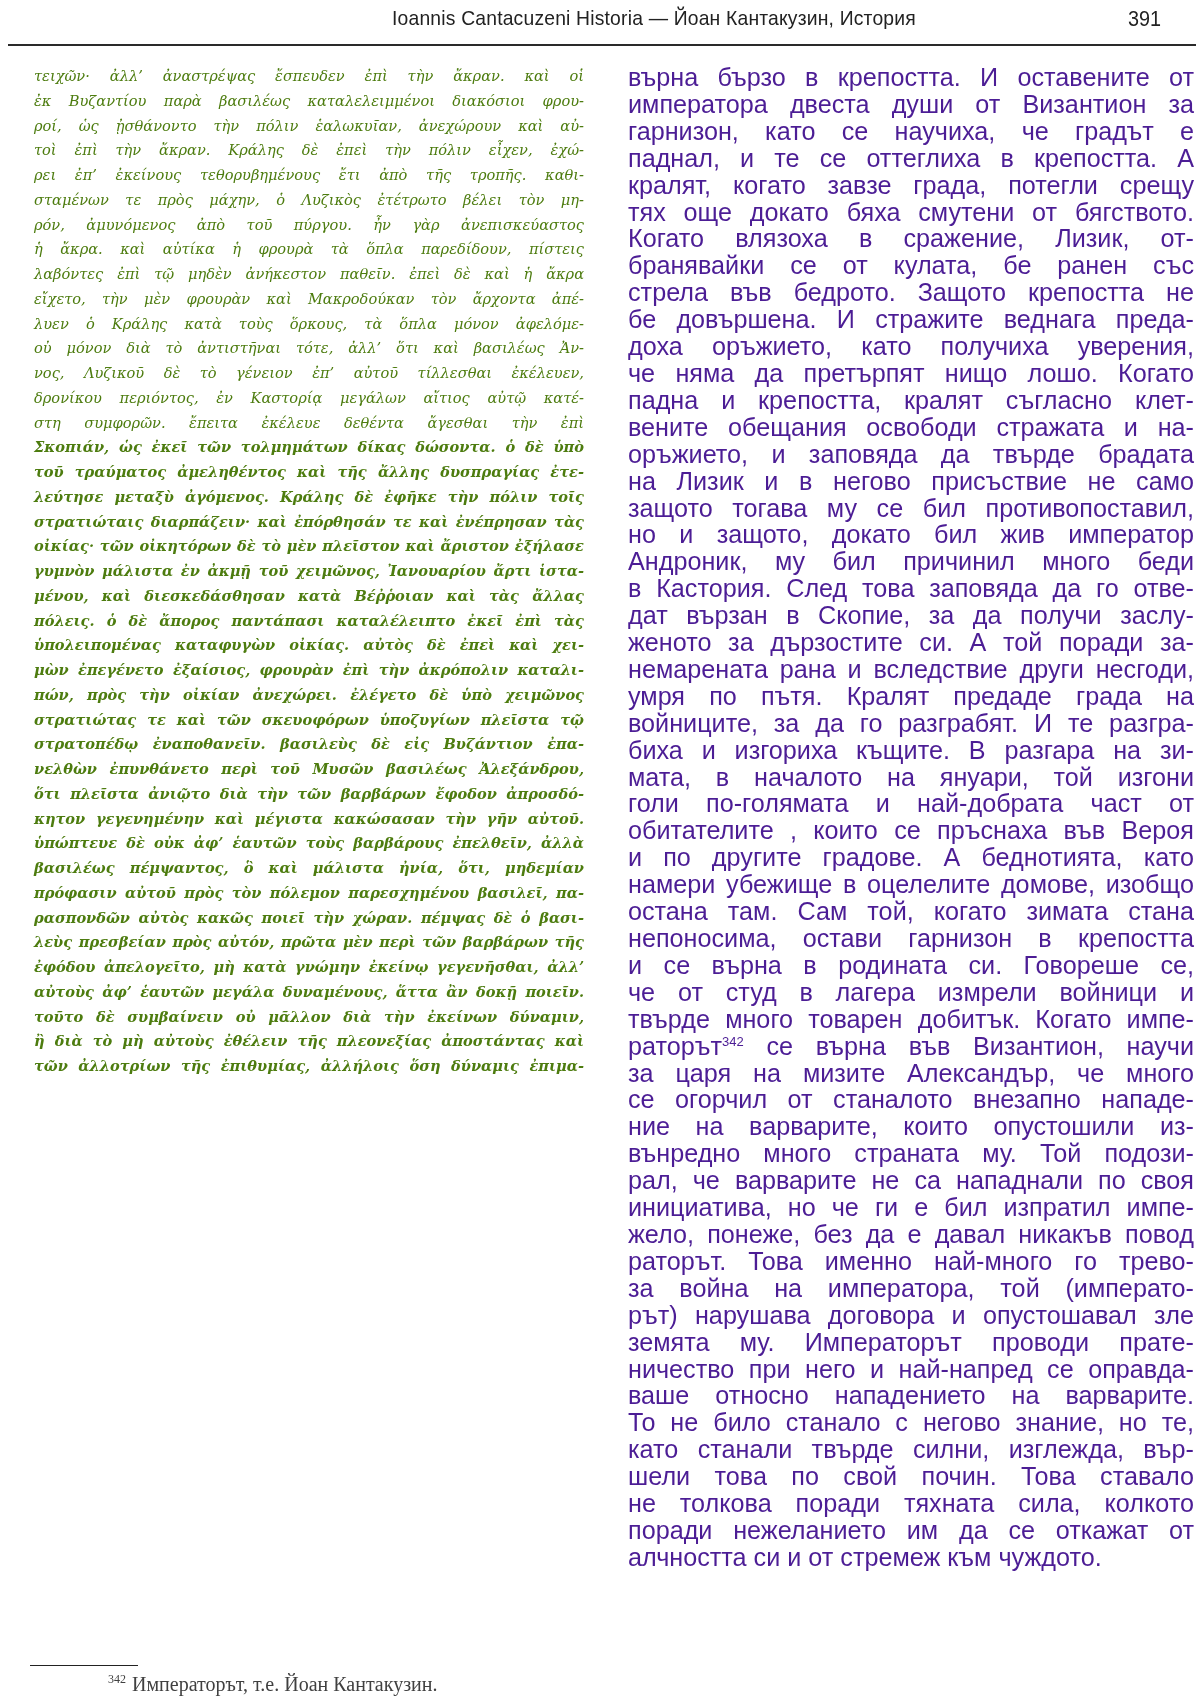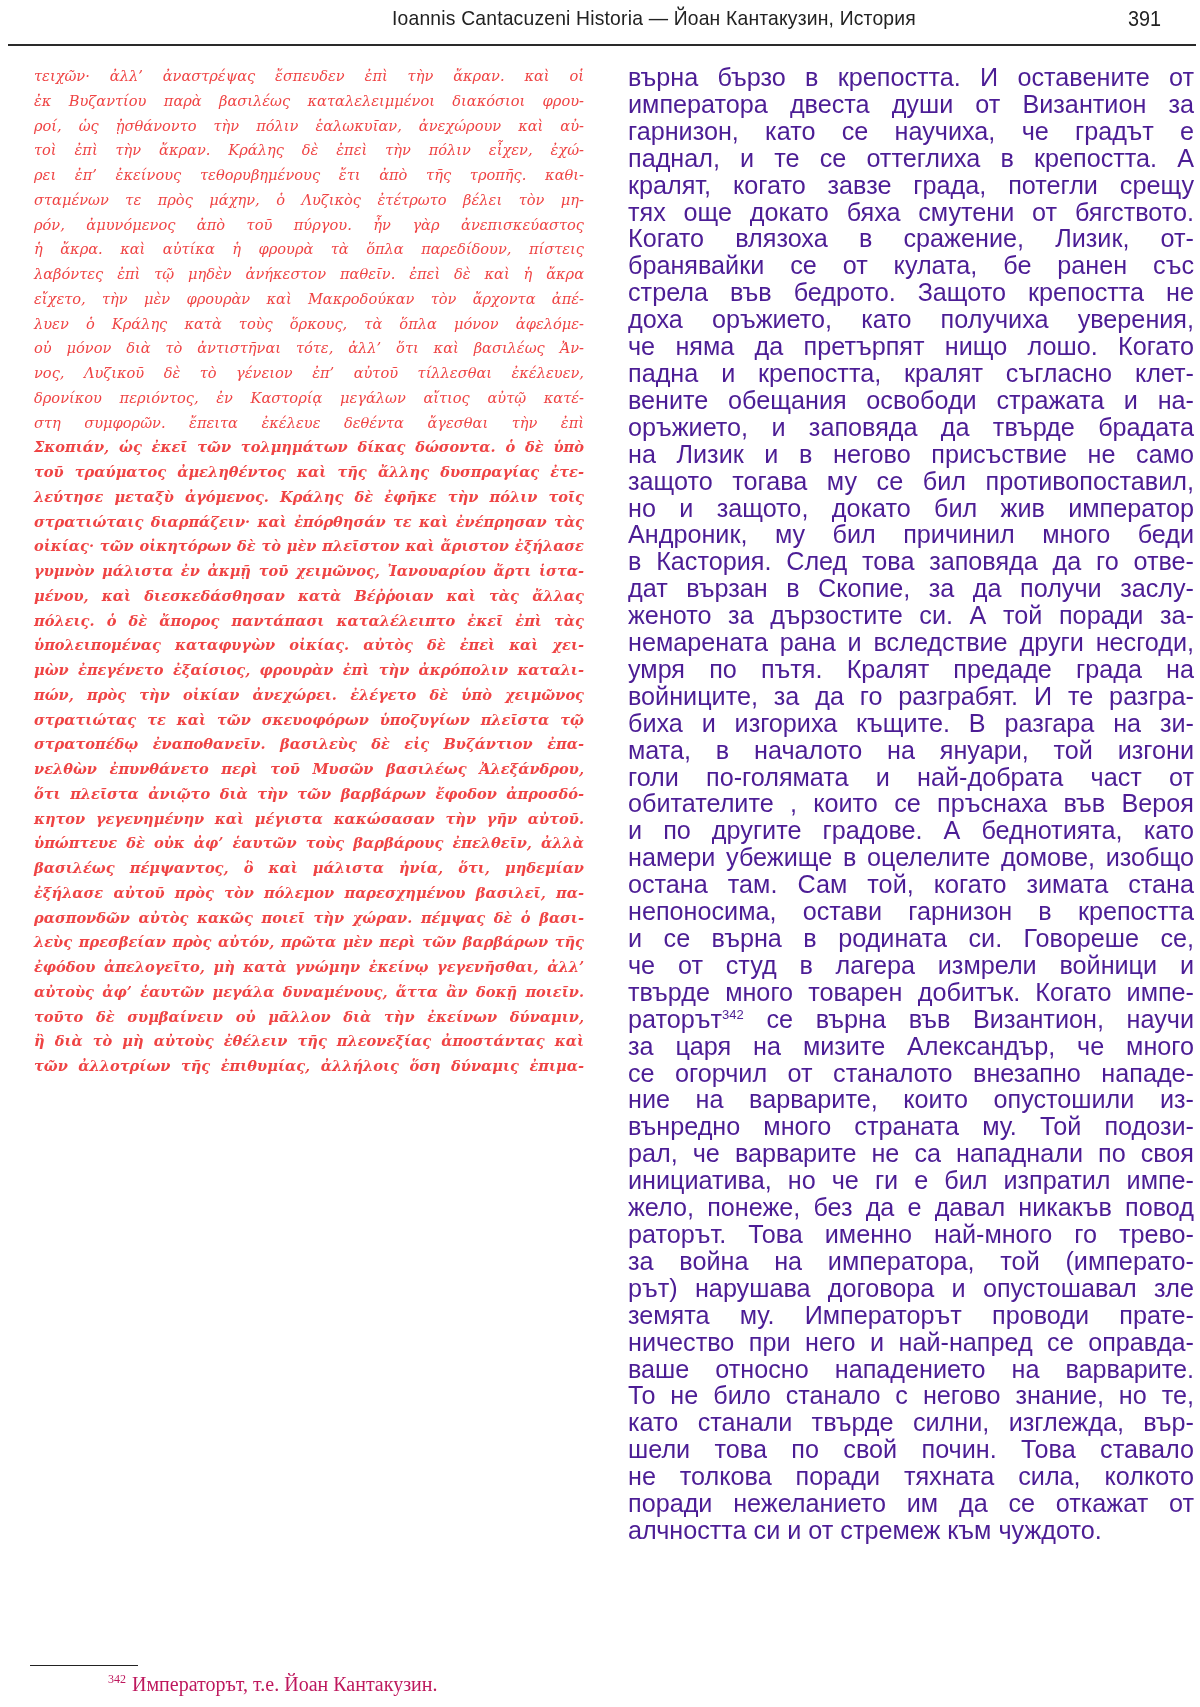--- a/index.html
+++ b/index.html
@@ -21,39 +21,39 @@
     font-family: "Liberation Sans", sans-serif; font-size: 22px; color: #222;
     transform: scaleX(0.9); transform-origin: left top;
   }
   .header-rule {
     position: absolute; left: 8px; top: 44px; width: 1188px; height: 2px;
     background: #2a2a2a;
   }
   .col-left {
     position: absolute; left: 34px; top: 64px; width: 550px;
     font-family: "DejaVu Serif", serif; font-style: italic;
-    font-size: 14.6px; line-height: 24.75px; color: #ef4444;
+    font-size: 14.6px; line-height: 24.75px; color: #4d7c0f;
   }
   .col-left .line { display: block; white-space: nowrap; text-align: justify; text-align-last: justify; }
   .col-left .bold { font-weight: bold; }
   .col-right {
     position: absolute; left: 628px; top: 64px; width: 566px;
     font-family: Liberation Sans, sans-serif;
     font-size: 25.2px; line-height: 26.9px; color: #4c1d95;
   }
   .col-right .line { display: block; white-space: nowrap; text-align: justify; text-align-last: justify; }
   .col-right .line.last { text-align-last: left; }
   sup.fn { font-size: 13px; vertical-align: 9px; line-height: 0; }
   .footnote-rule {
     position: absolute; left: 30px; top: 1665px; width: 108px; height: 1px;
     background: #222;
   }
   .footnote {
     position: absolute; left: 108px; top: 1672px;
-    font-family: "Liberation Serif", serif; font-size: 20px; color: #be185d;
+    font-family: "Liberation Serif", serif; font-size: 20px; color: #404040;
     white-space: nowrap;
   }
   .footnote .fn-num { font-size: 12px; vertical-align: 8px; margin-right: 6px; }
 </style>
 </head>
 <body>
 
 <div class="header">
   <span class="running-title">Ioannis Cantacuzeni Historia — Йоан Кантакузин, История</span>
   <span class="page-number">391</span>
@@ -87,40 +87,41 @@
     <span class="line bold">ὑπολειπομένας καταφυγὼν οἰκίας. αὐτὸς δὲ ἐπεὶ καὶ χει-</span>
     <span class="line bold">μὼν ἐπεγένετο ἐξαίσιος, φρουρὰν ἐπὶ τὴν ἀκρόπολιν καταλι-</span>
     <span class="line bold">πών, πρὸς τὴν οἰκίαν ἀνεχώρει. ἐλέγετο δὲ ὑπὸ χειμῶνος</span>
     <span class="line bold">στρατιώτας τε καὶ τῶν σκευοφόρων ὑποζυγίων πλεῖστα τῷ</span>
     <span class="line bold">στρατοπέδῳ ἐναποθανεῖν. βασιλεὺς δὲ εἰς Βυζάντιον ἐπα-</span>
     <span class="line bold">νελθὼν ἐπυνθάνετο περὶ τοῦ Μυσῶν βασιλέως Ἀλεξάνδρου,</span>
     <span class="line bold">ὅτι πλεῖστα ἀνιῷτο διὰ τὴν τῶν βαρβάρων ἔφοδον ἀπροσδό-</span>
     <span class="line bold">κητον γεγενημένην καὶ μέγιστα κακώσασαν τὴν γῆν αὐτοῦ.</span>
     <span class="line bold">ὑπώπτευε δὲ οὐκ ἀφ’ ἑαυτῶν τοὺς βαρβάρους ἐπελθεῖν, ἀλλὰ</span>
     <span class="line bold">βασιλέως πέμψαντος, ὃ καὶ μάλιστα ἠνία, ὅτι, μηδεμίαν</span>
-    <span class="line bold">ἐξήλασε αὐτοῦ πρὸς τὸν πόλεμον παρεσχημένου βασιλεῖ, πα-</span>
+    <span class="line bold">πρόφασιν αὐτοῦ πρὸς τὸν πόλεμον παρεσχημένου βασιλεῖ, πα-</span>
     <span class="line bold">ρασπονδῶν αὐτὸς κακῶς ποιεῖ τὴν χώραν. πέμψας δὲ ὁ βασι-</span>
     <span class="line bold">λεὺς πρεσβείαν πρὸς αὐτόν, πρῶτα μὲν περὶ τῶν βαρβάρων τῆς</span>
     <span class="line bold">ἐφόδου ἀπελογεῖτο, μὴ κατὰ γνώμην ἐκείνῳ γεγενῆσθαι, ἀλλ’</span>
     <span class="line bold">αὐτοὺς ἀφ’ ἑαυτῶν μεγάλα δυναμένους, ἅττα ἂν δοκῇ ποιεῖν.</span>
     <span class="line bold">τοῦτο δὲ συμβαίνειν οὐ μᾶλλον διὰ τὴν ἐκείνων δύναμιν,</span>
     <span class="line bold">ἢ διὰ τὸ μὴ αὐτοὺς ἐθέλειν τῆς πλεονεξίας ἀποστάντας καὶ</span>
     <span class="line bold">τῶν ἀλλοτρίων τῆς ἐπιθυμίας, ἀλλήλοις ὅση δύναμις ἐπιμα-</span>
   </div>
 
 <div class="col-right" id="bg-col">
     <span class="line">върна бързо в крепостта. И оставените от</span>
     <span class="line">императора двеста души от Византион за</span>
     <span class="line">гарнизон, като се научиха, че градът е</span>
     <span class="line">паднал, и те се оттеглиха в крепостта. А</span>
     <span class="line">кралят, когато завзе града, потегли срещу</span>
     <span class="line">тях още докато бяха смутени от бягството.</span>
     <span class="line">Когато влязоха в сражение, Лизик, от-</span>
     <span class="line">бранявайки се от кулата, бе ранен със</span>
     <span class="line">стрела във бедрото. Защото крепостта не</span>
+    <span class="line">бе довършена. И стражите веднага преда-</span>
     <span class="line">доха оръжието, като получиха уверения,</span>
     <span class="line">че няма да претърпят нищо лошо. Когато</span>
     <span class="line">падна и крепостта, кралят съгласно клет-</span>
     <span class="line">вените обещания освободи стражата и на-</span>
     <span class="line">оръжието, и заповяда да твърде брадата</span>
     <span class="line">на Лизик и в негово присъствие не само</span>
     <span class="line">защото тогава му се бил противопоставил,</span>
     <span class="line">но и защото, докато бил жив император</span>
     <span class="line">Андроник, му бил причинил много беди</span>
     <span class="line">в Кастория. След това заповяда да го отве-</span>

